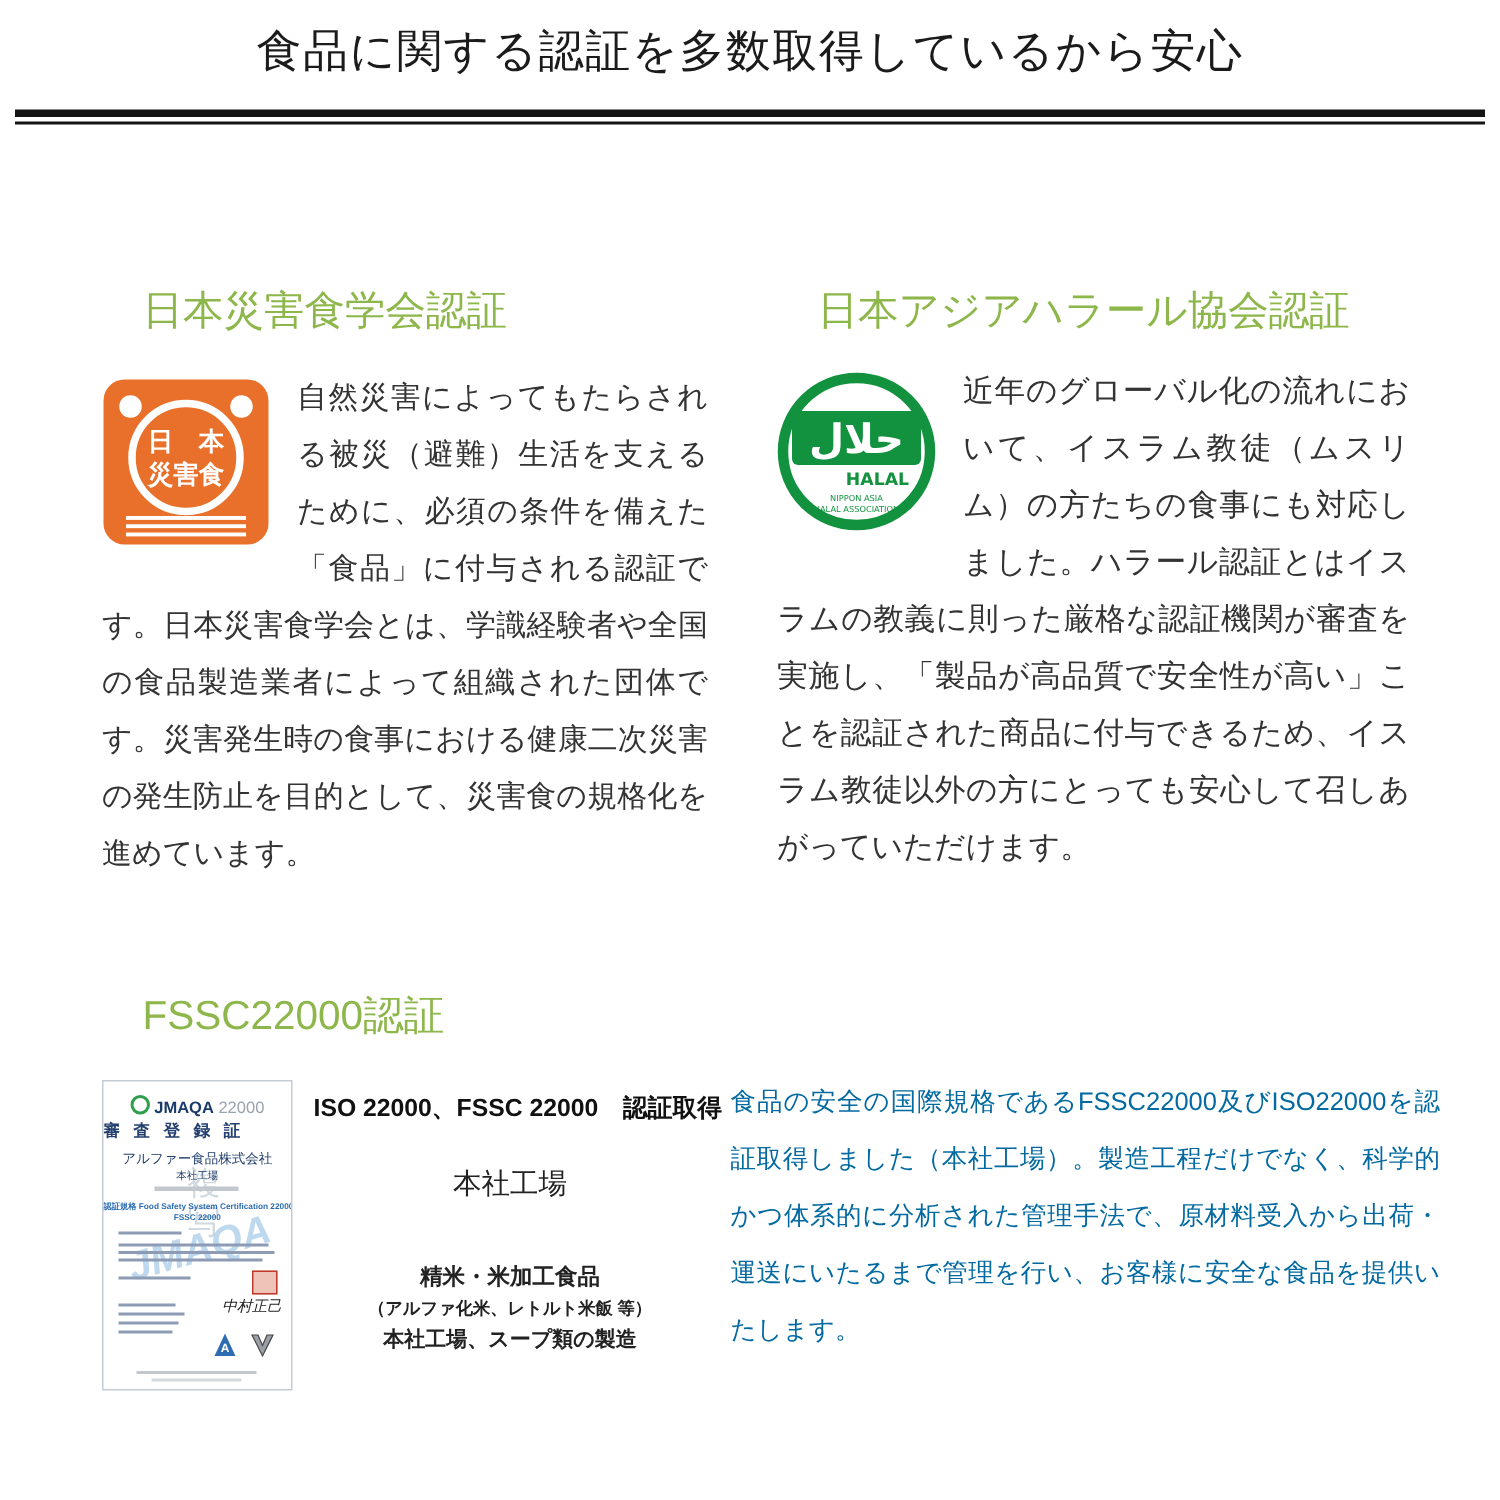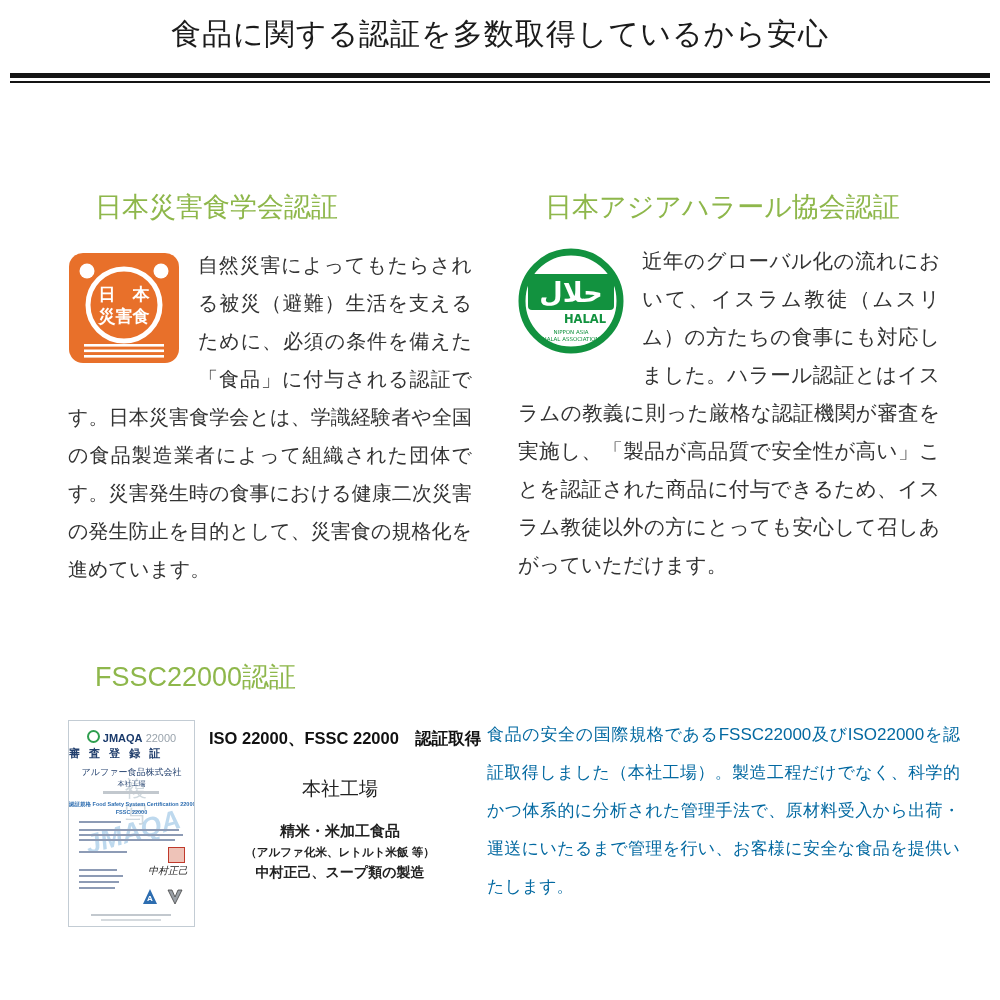--- a/index.html
+++ b/index.html
@@ -79,21 +79,21 @@
 
   
   .fssc-mid { flex:none; width:262px; margin-left:14px; padding-top:8px; }
   .fssc-acq { font-size:16.5px; font-weight:600; color:#111; white-space:nowrap; }
   .mid-row { display:flex; margin-top:10px; }
   .jma-block { flex:none; width:112px; text-align:center; }
   .jma-reg { font-size:12.5px; font-weight:bold; color:#111; line-height:1.3;
              text-align:center; white-space:pre; }
   .scope-block { flex:1; text-align:center; padding-top:16px; color:#222; }
   .scope-factory { font-size:19px; font-weight:500; }
-  .scope-1 { margin-top:20px; font-size:15px; font-weight:600; }
+  .scope-1 { margin-top:40px; font-size:15px; font-weight:600; }
   .scope-2 { font-size:11.5px; font-weight:600; margin-top:4px; white-space:nowrap; }
   .scope-3 { font-size:14px; font-weight:600; margin-top:4px; }
 
   
   .fssc-para { flex:1; margin-left:16px; font-size:17px; line-height:38px;
                color:#0369a1; text-align:justify; margin-top:-4px; }
 </style>
 </head>
 <body>
 
@@ -186,21 +186,21 @@
         <div class="cert-foot2"></div>
       </div>
 
       <div class="fssc-mid">
         <div class="fssc-acq">ISO 22000、FSSC 22000　認証取得</div>
         <div class="mid-row">
           <div class="scope-block">
             <div class="scope-factory">本社工場</div>
             <div class="scope-1">精米・米加工食品</div>
             <div class="scope-2">（アルファ化米、レトルト米飯 等）</div>
-            <div class="scope-3">中村正己、スープ類の製造</div>
+            <div class="scope-3">本社工場、スープ類の製造</div>
           </div>
         </div>
       </div>
 
       <div class="fssc-para">食品の安全の国際規格であるFSSC22000及びISO22000を認証取得しました（本社工場）。製造工程だけでなく、科学的かつ体系的に分析された管理手法で、原材料受入から出荷・運送にいたるまで管理を行い、お客様に安全な食品を提供いたします。</div>
     </div>
   </section>
 
 </div>
 

